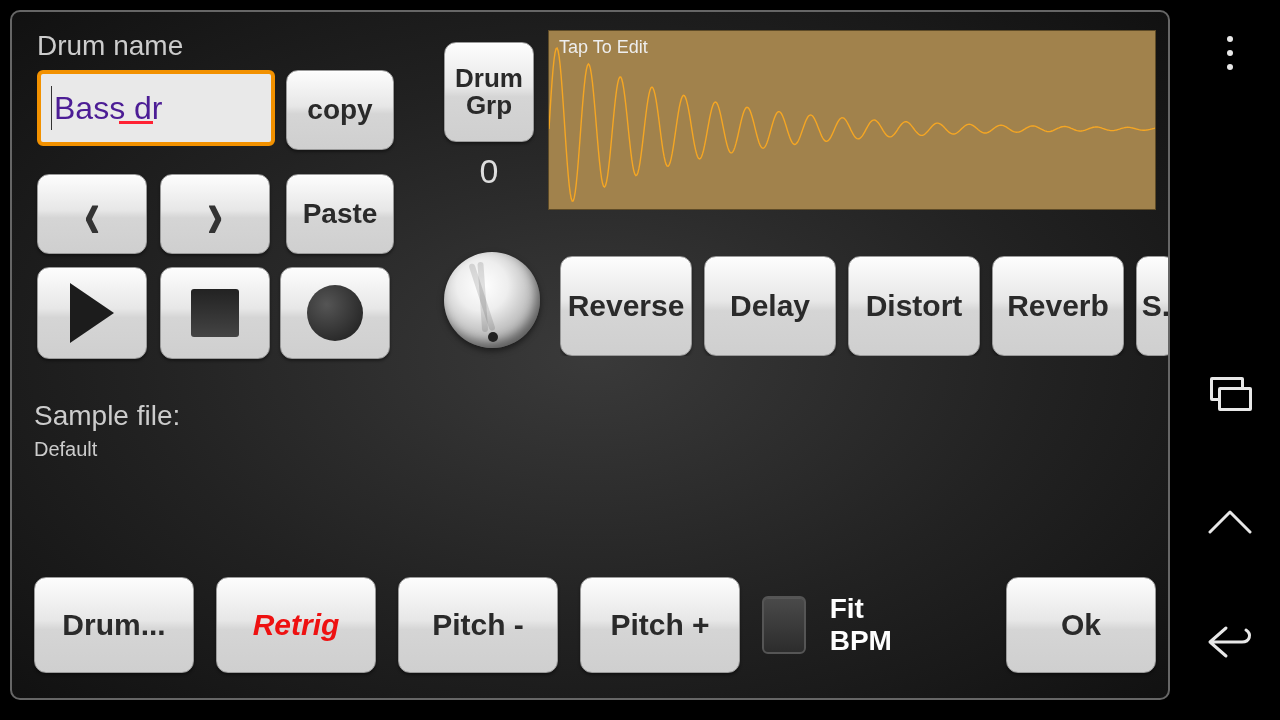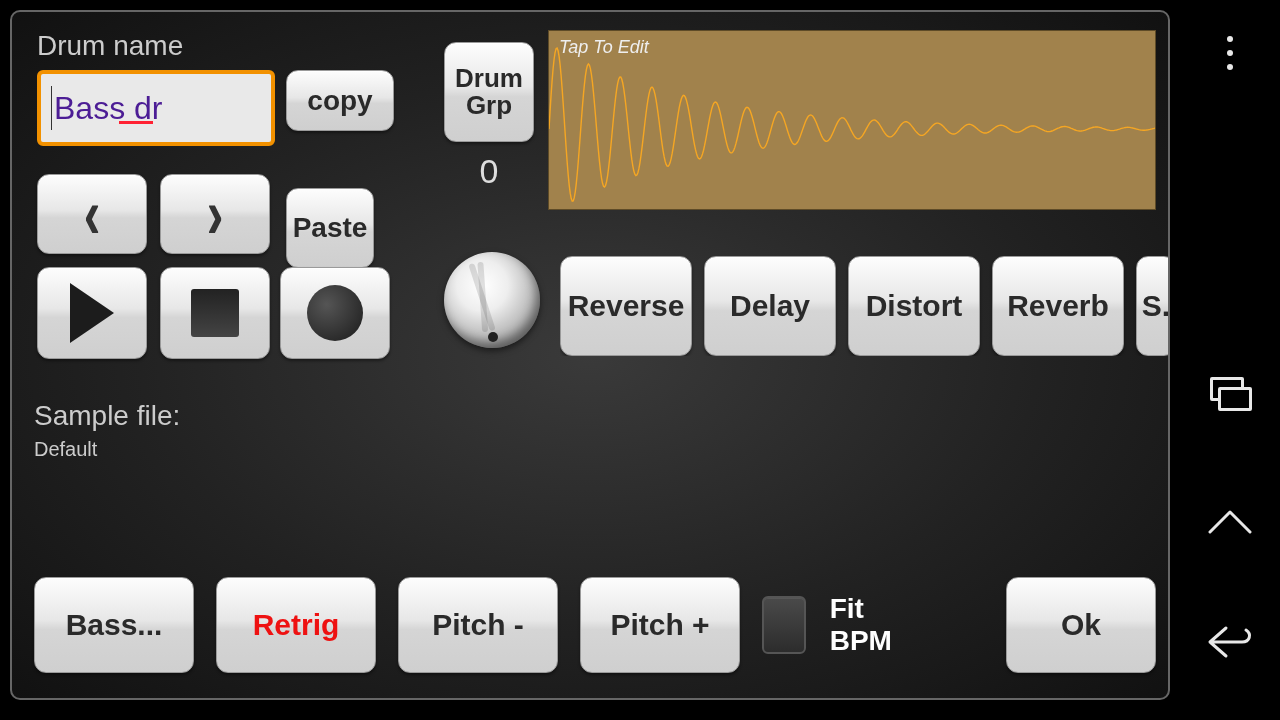--- a/index.html
+++ b/index.html
@@ -31,41 +31,41 @@
     background:linear-gradient(#fdfdfd,#e7e7e7 45%,#d5d5d5 55%,#cfcfcf);
     border:1px solid #9a9a9a; border-radius:12px;
     box-shadow: inset 0 1px 0 #fff, 0 2px 3px rgba(0,0,0,.4);
     color:#2a2a2a; font-weight:700;
     display:flex; align-items:center; justify-content:center;
     cursor:pointer; user-select:none;
   }
   .btn.med { font-size:28px; }
   .btn.big { font-size:30px; }
 
-  .copy-btn  { position:absolute; left:274px; top:58px;  width:108px; height:61px; }
-  .paste-btn { position:absolute; left:274px; top:176px; width:88px; height:80px; }
+  .copy-btn  { position:absolute; left:274px; top:58px;  width:108px; height:80px; }
+  .paste-btn { position:absolute; left:274px; top:162px; width:108px; height:80px; }
   .prev-btn  { position:absolute; left:25px;  top:162px; width:110px; height:80px; }
   .next-btn  { position:absolute; left:148px; top:162px; width:110px; height:80px; }
   .play-btn  { position:absolute; left:25px;  top:255px; width:110px; height:92px; }
   .stop-btn  { position:absolute; left:148px; top:255px; width:110px; height:92px; }
   .rec-btn   { position:absolute; left:268px; top:255px; width:110px; height:92px; }
 
   .chev { font-size:50px; font-weight:900; color:#333; transform:scaleY(1.4); }
   .tri-play { width:0;height:0;border-top:30px solid transparent;border-bottom:30px solid transparent;border-left:44px solid #1c1c1c; }
   .sq-stop { width:48px;height:48px;background:linear-gradient(#222,#444);border-radius:3px; }
   .circ-rec { width:56px;height:56px;border-radius:50%;background:radial-gradient(circle at 35% 35%, #555,#1a1a1a);}
 
   .mute-btn { position:absolute; left:432px; top:30px; width:90px; height:100px; font-size:26px; line-height:1.05; text-align:center;}
   .mute-val { position:absolute; left:432px; top:140px; width:90px; text-align:center; color:#ddd; font-size:34px;}
 
   .wave {
     position:absolute; left:536px; top:18px; right:12px; height:180px;
     background:#a1824c; border:1px solid #5e4b27;
   }
-  .wave-hint { position:absolute; left:10px; top:6px; color:#eee; font-size:18px;font-style:italic; }
+  .wave-hint { position:absolute; left:10px; top:6px; color:#eee; font-size:18px; }
   .wave svg { position:absolute; inset:0; width:100%; height:100%; }
 
   .knob {
     position:absolute; left:432px; top:240px; width:96px; height:96px; border-radius:50%;
     background:radial-gradient(circle at 40% 35%, #fff 0%, #eee 30%, #bbb 60%, #777 100%);
     box-shadow: inset -4px -6px 10px rgba(0,0,0,.4), 0 3px 6px rgba(0,0,0,.5);
   }
   .knob::before, .knob::after{
     content:""; position:absolute; width:6px; height:70px; background:rgba(0,0,0,.12);
     left:36px; top:10px; transform-origin:50% 38px; border-radius:3px;
@@ -75,21 +75,21 @@
 
   .fx-row { position:absolute; left:548px; top:244px; right:0; height:100px; display:flex; gap:12px; overflow:hidden;}
   .fx-row .btn{ height:100px; min-width:132px; padding:0 18px;}
   .fx-row .btn.truncated{ min-width:40px; padding:0 8px;}
 
   .sample-label { position:absolute; left:22px; top:388px; }
   .sample-value { position:absolute; left:22px; top:426px; color:#ccc; font-size:20px;}
 
   .bottom-row { position:absolute; left:22px; right:12px; bottom:20px; height:106px; display:flex; align-items:center; gap:22px;}
   .bottom-row .btn{ height:96px; min-width:160px; padding:0 20px;}
-  .retrig { color:#e11; }
+  .retrig { color:#e11;font-style:italic; }
   .fitbpm-wrap{ display:flex; align-items:center; gap:24px; color:#fff; font-size:28px; font-weight:700; flex:1;}
   .check {
     width:58px; height:58px; border:2px solid #555; border-radius:6px;
     background:linear-gradient(#4a4a4a,#2c2c2c);
     box-shadow: inset 0 1px 0 rgba(255,255,255,.08);
   }
   .spacer{flex:1;}
 
   
   .navbar { width:100px; height:720px; background:#000; display:flex; flex-direction:column; align-items:center; justify-content:space-between; padding:30px 0 60px;}
@@ -162,21 +162,21 @@
         <div class="btn big">Delay</div>
         <div class="btn big">Distort</div>
         <div class="btn big">Reverb</div>
         <div class="btn big truncated">S.</div>
       </div>
 
       <div class="label sample-label">Sample file:</div>
       <div class="small-label sample-value">Default</div>
 
       <div class="bottom-row">
-        <div class="btn big">Bass...</div>
+        <div class="btn big">Drum...</div>
         <div class="btn big retrig">Retrig</div>
         <div class="btn big">Pitch -</div>
         <div class="btn big">Pitch +</div>
         <div class="fitbpm-wrap">
           <div class="check"></div>
           <span>Fit BPM</span>
         </div>
         <div class="spacer"></div>
         <div class="btn big" style="min-width:150px">Ok</div>
       </div>

